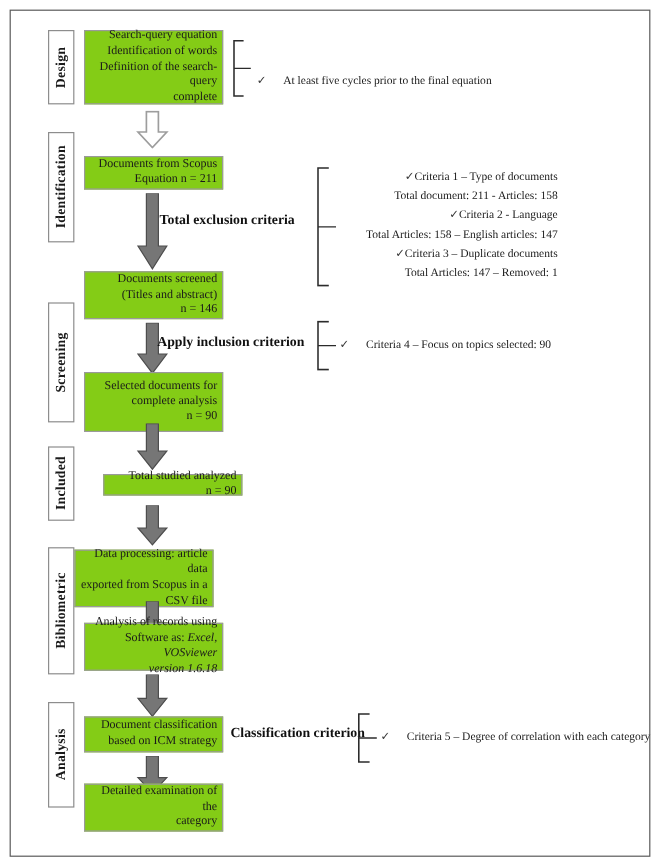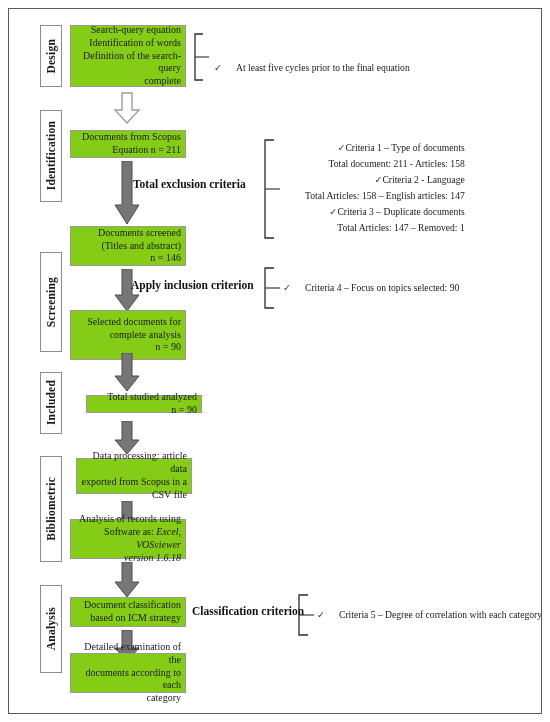--- a/index.html
+++ b/index.html
@@ -251,21 +251,21 @@
       <div>n = 90</div>
     </div>
   </div>
 
   <div class="arrow" style="left:112px; top:421px;">
     <svg width="30" height="34" viewBox="0 0 30 34">
       <path d="M10 0 L20 0 L20 19 L27 19 L15 33 L3 19 L10 19 Z" fill="#767676" stroke="#4d4d4d" stroke-width="1"></path>
     </svg>
   </div>
 
-  <div class="box" style="left:76px; top:458px; width:116px; height:36px;">
+  <div class="box" style="left:62px; top:458px; width:116px; height:48px;">
     <div class="inner">
       <div>Data processing: article data</div>
       <div>exported from Scopus in a</div>
       <div>CSV file</div>
     </div>
   </div>
 
   <div class="arrow" style="left:112px; top:501px;">
     <svg width="30" height="32" viewBox="0 0 30 32">
       <path d="M10 0 L20 0 L20 18 L27 18 L15 31 L3 18 L10 18 Z" fill="#767676" stroke="#4d4d4d" stroke-width="1"></path>
@@ -309,18 +309,17 @@
 
   <div class="arrow" style="left:112px; top:630px;">
     <svg width="30" height="32" viewBox="0 0 30 32">
       <path d="M10 0 L20 0 L20 18 L27 18 L15 31 L3 18 L10 18 Z" fill="#767676" stroke="#4d4d4d" stroke-width="1"></path>
     </svg>
   </div>
 
   <div class="box" style="left:70px; top:653px; width:116px; height:40px;">
     <div class="inner">
       <div>Detailed examination of the</div>
-      <div>documents according to each</div>
       <div>category</div>
     </div>
   </div>
 
 </div>
 
 </body></html>

